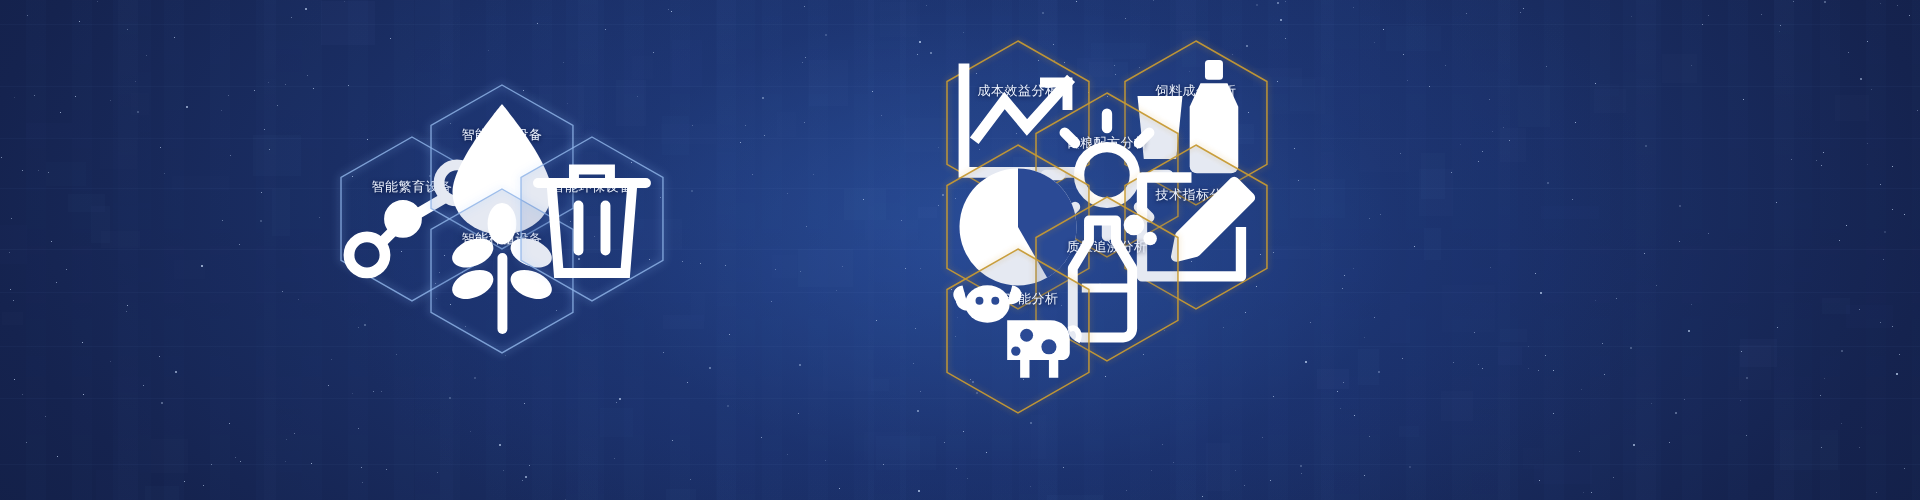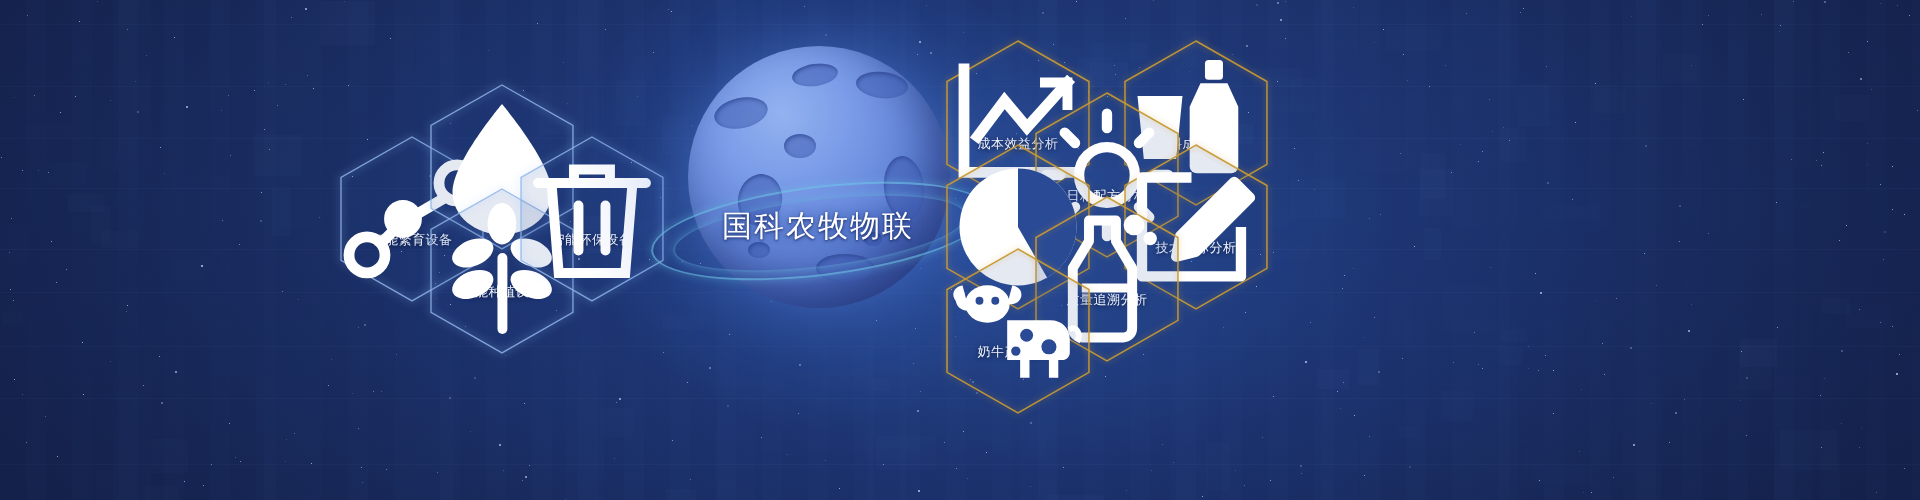--- a/index.html
+++ b/index.html
@@ -156,21 +156,21 @@
     stroke-width: 1.5;
     opacity: 0.95;
     filter: drop-shadow(0 0 3px rgba(210,160,60,0.55));
   }
   .hex-inner {
     position: absolute;
     left: 0; right: 0; top: 0; bottom: 0;
     display: flex;
     flex-direction: column;
     align-items: center;
-    justify-content: center;
+    justify-content: flex-start;
   }
   .hex-icon {
     width: 34px;
     height: 34px;
     display: block;
     margin-bottom: 8px;
     color: #ffffff;
   }
   .hex-icon svg { width: 100%; height: 100%; display: block; }
   .hex-label {
@@ -777,37 +777,20 @@
               <path d="M12 8 V5 H20 V8"></path>
               <path d="M7 8 L8.6 28 H23.4 L25 8"></path>
               <path d="M13 13 V23 M19 13 V23"></path>
             </svg>
           </span>
           <span class="hex-label">智能环保设备</span>
         </div>
       </div>
     </div>
 
-  <div id="planet-wrap">
-    <div class="planet-glow"></div>
-    <div class="planet">
-      <div class="crater" style="left:26px;  top:52px;  width:54px;  height:30px; transform:rotate(-12deg);"></div>
-      <div class="crater" style="left:104px; top:18px;  width:46px;  height:22px; transform:rotate(-8deg);"></div>
-      <div class="crater" style="left:168px; top:26px;  width:52px;  height:26px; transform:rotate(6deg);"></div>
-      <div class="crater" style="left:96px;  top:88px;  width:32px;  height:24px;"></div>
-      <div class="crater" style="left:50px;  top:128px; width:44px;  height:52px; transform:rotate(10deg);"></div>
-      <div class="crater" style="left:196px; top:110px; width:40px;  height:64px; transform:rotate(-6deg);"></div>
-      <div class="crater" style="left:60px;  top:196px; width:22px;  height:16px;"></div>
-      <div class="crater" style="left:128px; top:208px; width:58px;  height:28px;"></div>
-      <div class="crater" style="left:176px; top:186px; width:18px;  height:14px;"></div>
-    </div>
-    <div class="ring r1"></div>
-    <div class="ring r2"></div>
-    <div id="planet-title">国科农牧物联</div>
-  </div>
 
   <div id="right-cluster">
       <div class="hex gold" style="width: 143.96px; height: 165.92px; left: 946px; top: 40px;">
         <svg viewBox="0 0 143.96 165.92">
           <path d="M 71.98 1 L 142.96 41.48 L 142.96 124.44 L 71.98 164.92 L 1 124.44 L 1 41.48 Z" class="hex-body"></path>
           <path d="M 71.98 1 L 142.96 41.48 L 142.96 124.44 L 71.98 164.92 L 1 124.44 L 1 41.48 Z" class="hex-outline"></path>
         </svg>
         <div class="hex-inner">
           <span class="hex-icon">
             <svg viewBox="0 0 32 32" fill="none" stroke="currentColor" stroke-width="2.4" stroke-linecap="square">

